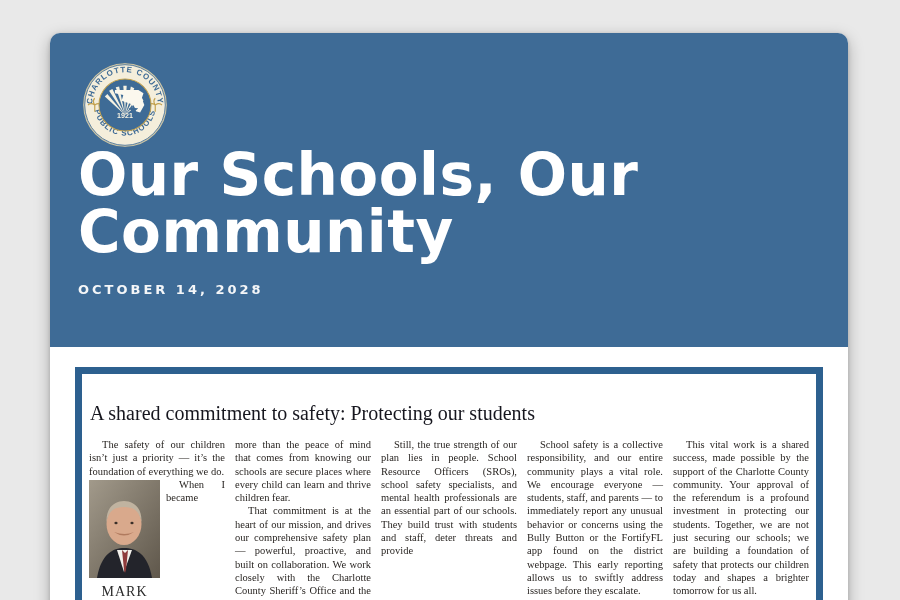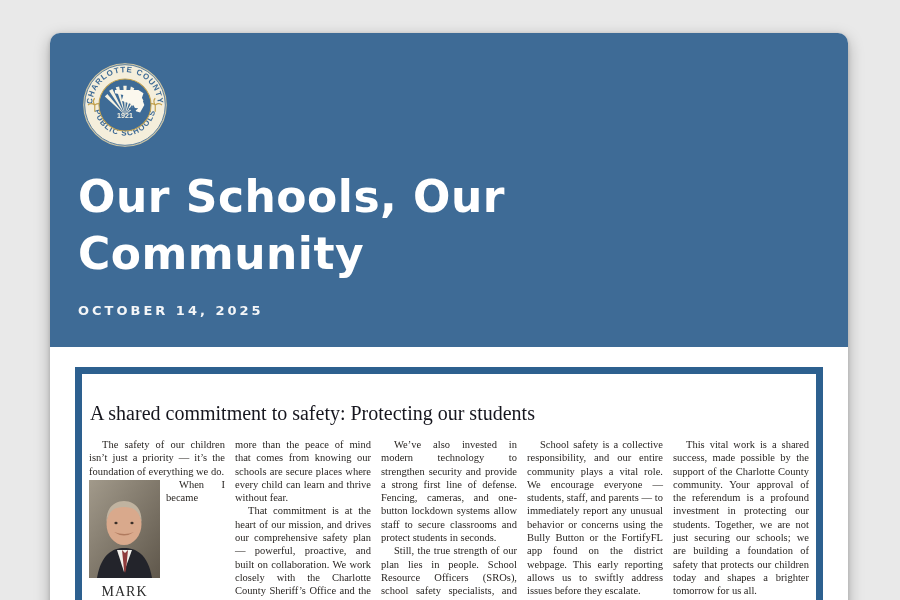--- a/index.html
+++ b/index.html
@@ -18,25 +18,24 @@
     box-shadow: 0 5px 16px rgba(0,0,0,0.28), 0 1px 4px rgba(0,0,0,0.15);
     overflow: hidden;
   }
   .header {
     background: #3e6b96;
     height: 314px;
     padding: 30px 30px 0 28px;
   }
   .logo { width: 84px; height: 84px; margin-left: 5px; display: block; }
   .title {
-    margin-top: 21px;
     max-width: 600px;
     font-family: "DejaVu Sans", sans-serif;
     font-weight: 700;
-    font-size: 44px;
+    font-size: 58px;
     line-height: 57px;
     color: #ffffff;
     letter-spacing: 0.5px;
   }
   .date {
     margin-top: 21px;
     font-family: "DejaVu Sans", sans-serif;
     font-weight: 700;
     font-size: 13px;
     letter-spacing: 3px;
@@ -127,21 +126,21 @@
         <path d="M50,62 L57,28 L61,30 Z"></path>
           <path d="M50,62 L65,33 L68,36 Z"></path>
         <path d="M50,62 L70,41 L72,45 Z"></path>
         <path d="M38,32 h28 l6,4 -2,6 3,8 -5,9 -6,-2 -4,-8 -12,-4 2,-7 -10,-2 Z" fill="#fbf8ee"></path>
         <path d="M60,50 l1.8,3.6 4,0.4 -3,2.6 0.9,3.9 -3.7,-2.1 -3.6,2.1 0.9,-3.9 -3,-2.6 4,-0.4 Z" fill="#3e6b96"></path>
       </g>
       <text x="50" y="65.5" text-anchor="middle" font-family="Liberation Sans, sans-serif" font-size="8.5" font-weight="bold" fill="#f6f2e2">1921</text>
     </svg>
 
     <div class="title">Our Schools, Our Community</div>
-    <div class="date">OCTOBER 14, 2025</div>
+    <div class="date">OCTOBER 14, 2028</div>
   </div>
 
   <div class="doc-area">
     <div class="document">
       <div class="headline">A shared commitment to safety: Protecting our students</div>
 
       <div class="columns">
 
         <div class="col">
           <p class="indent">The safety of our children isn’t just a priority — it’s the foundation of everything we do.</p>
@@ -165,26 +164,25 @@
             </svg>
             <figcaption>
               <div class="cap-name">MARK VIANELLO</div>
               <div class="cap-aff">Charlotte County Schools</div>
             </figcaption>
           </figure>
           <p class="indent">When I became superintendent over two years ago, I pledged to put the well-being of our students and staff at the forefront of every decision. While so much in education matters, noth-</p>
         </div>
 
         <div class="col">
-          <p>more than the peace of mind that comes from knowing our schools are secure places where every child can learn and thrive without fear.</p>
+          <p>more than the peace of mind that comes from knowing our schools are secure places where every child can learn and thrive children fear.</p>
           <p class="indent">That commitment is at the heart of our mission, and drives our comprehensive safety plan — powerful, proactive, and built on collaboration. We work closely with the Charlotte County Sheriff’s Office and the Punta Gorda Police Department. Their expertise helps us coordinate strategies, prepare for emergencies, and respond quickly to any</p>
         </div>
 
         <div class="col">
-          <p class="indent">We’ve also invested in modern technology to strengthen security and provide a strong first line of defense. Fencing, cameras, and one-button lockdown systems allow staff to secure classrooms and protect students in seconds.</p>
           <p class="indent">Still, the true strength of our plan lies in people. School Resource Officers (SROs), school safety specialists, and mental health professionals are an essential part of our schools. They build trust with students and staff, deter threats and provide</p>
         </div>
 
         <div class="col">
           <p class="indent">School safety is a collective responsibility, and our entire community plays a vital role. We encourage everyone — students, staff, and parents — to immediately report any unusual behavior or concerns using the Bully Button or the FortifyFL app found on the district webpage. This early reporting allows us to swiftly address issues before they escalate.</p>
           <p class="indent">I urge parents to remind their children that all threats are taken seriously, as even one comment can disrupt learning and</p>
         </div>
 
         <div class="col">
           <p class="indent">This vital work is a shared success, made possible by the support of the Charlotte County community. Your approval of the referendum is a profound investment in protecting our students. Together, we are not just securing our schools; we are building a foundation of safety that protects our children today and shapes a brighter tomorrow for us all.</p>

